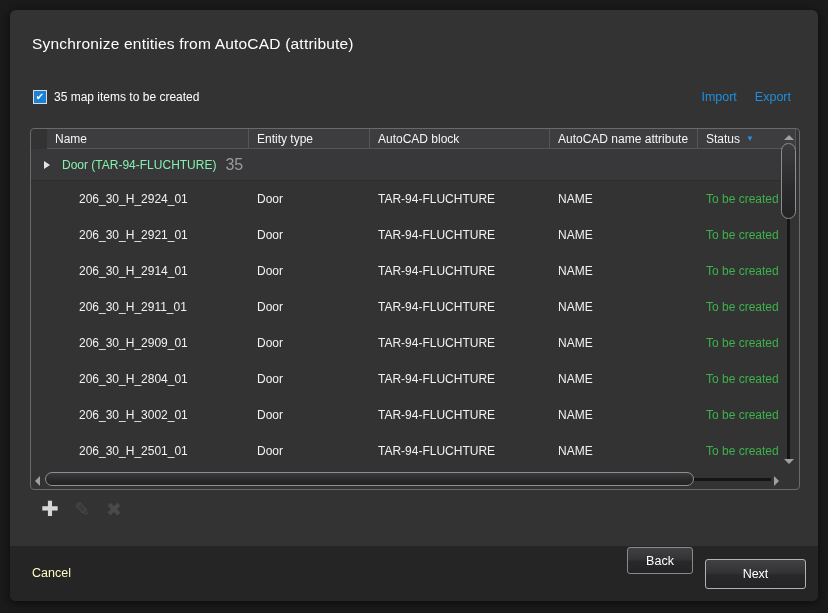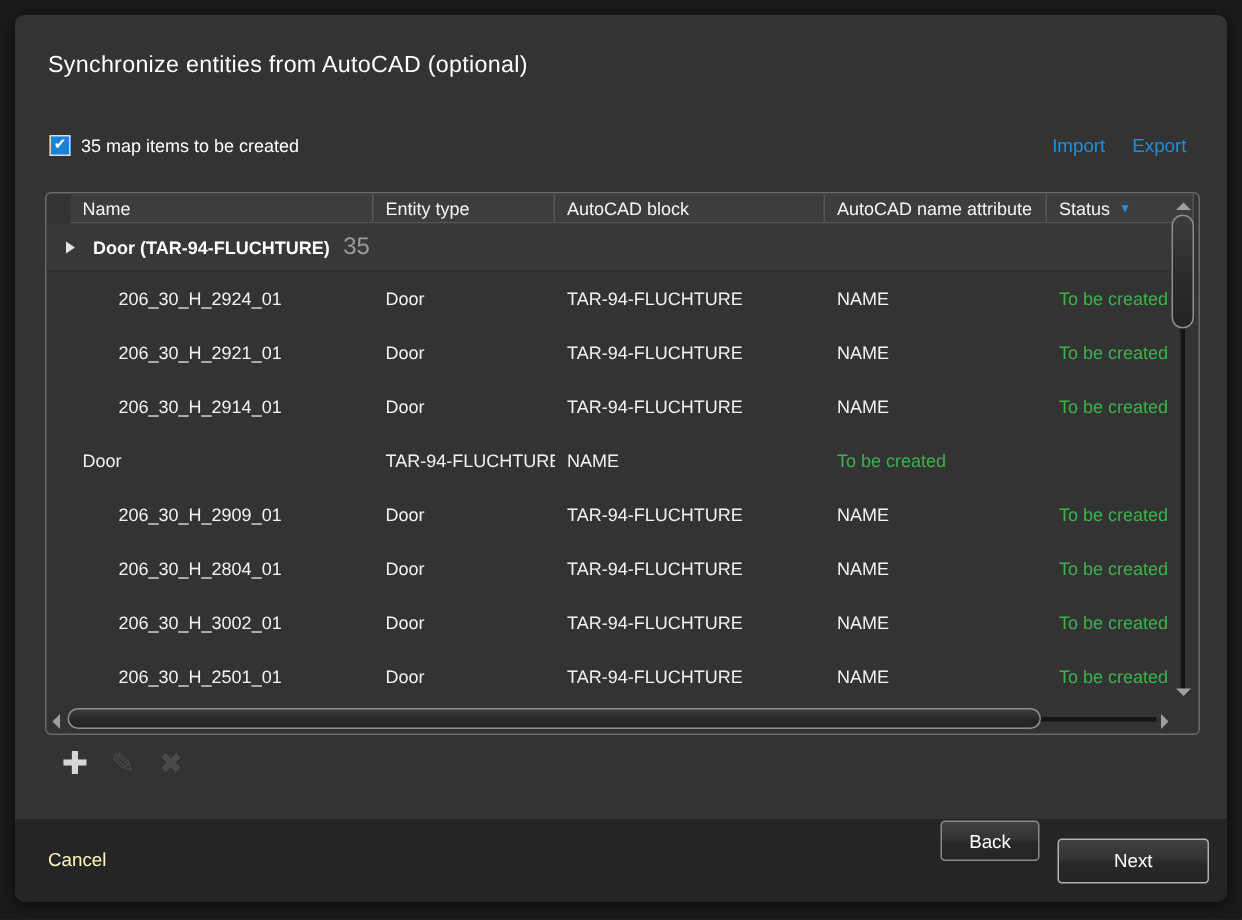--- a/index.html
+++ b/index.html
@@ -32,21 +32,21 @@
   .hcell { display:flex; align-items:center; padding-left:8px; gap:6px;
            border-right:1px solid #565658; color:#f5f5f5; font-size:12px; height:100%; }
   .sort-arrow { color:#2d8fe0; font-size:8px; line-height:1; }
 
   .group-row { position:absolute; left:0; top:20px; width:749px; height:32px;
                background:#38383a; border-bottom:1px solid #2d2d2f;
                display:flex; align-items:center; }
   .expander { width:0; height:0; border-left:6px solid #e4e4e4;
               border-top:4.5px solid transparent; border-bottom:4.5px solid transparent;
               margin-left:13px; }
-  .group-label { color:#ffffff; font-size:12px; margin-left:12px;font-weight:bold; }
+  .group-label { color:#86efac; font-size:12px; margin-left:12px; }
   .group-count { color:#9b9b9b; font-size:16px; margin-left:9px; }
 
   .rows { position:absolute; left:0; top:52px; width:749px; }
   .trow { height:36px; }
   .trow > div { display:flex; align-items:center; padding-left:8px; color:#f2f2f2;
                 font-size:12px; white-space:nowrap; overflow:hidden; }
   .trow .indent { padding-left:32px; }
   .trow .status { color:#3db24b; }
 
   
@@ -90,21 +90,21 @@
          border-radius:3px; cursor:pointer; display:flex; align-items:center; justify-content:center;
          background:linear-gradient(180deg,#414144 0%,#333336 45%,#28282b 55%,#242427 100%); }
   .btn-back { left:617px; top:1px; width:66px; height:27px; border:1px solid #8a8a8a; }
   .btn-next { left:695px; top:13px; width:101px; height:30px; border:1px solid #b2b2b2; }
 </style>
 </head>
 <body>
 
 <div class="dialog">
 
-  <div class="title">Synchronize entities from AutoCAD (optional)</div>
+  <div class="title">Synchronize entities from AutoCAD (attribute)</div>
 
   <div class="chk-row">
     <div class="chk-box">✔</div>
     <div class="chk-label">35 map items to be created</div>
   </div>
 
   <div class="links">
     <span class="link">Import</span>
     <span class="link">Export</span>
   </div>
@@ -151,20 +151,21 @@
           <div class="status">To be created</div>
         </div>
         <div class="trow grid">
           <div class="indent">206_30_H_2914_01</div>
           <div>Door</div>
           <div>TAR-94-FLUCHTURE</div>
           <div>NAME</div>
           <div class="status">To be created</div>
         </div>
         <div class="trow grid">
+          <div class="indent">206_30_H_2911_01</div>
           <div>Door</div>
           <div>TAR-94-FLUCHTURE</div>
           <div>NAME</div>
           <div class="status">To be created</div>
         </div>
         <div class="trow grid">
           <div class="indent">206_30_H_2909_01</div>
           <div>Door</div>
           <div>TAR-94-FLUCHTURE</div>
           <div>NAME</div>

